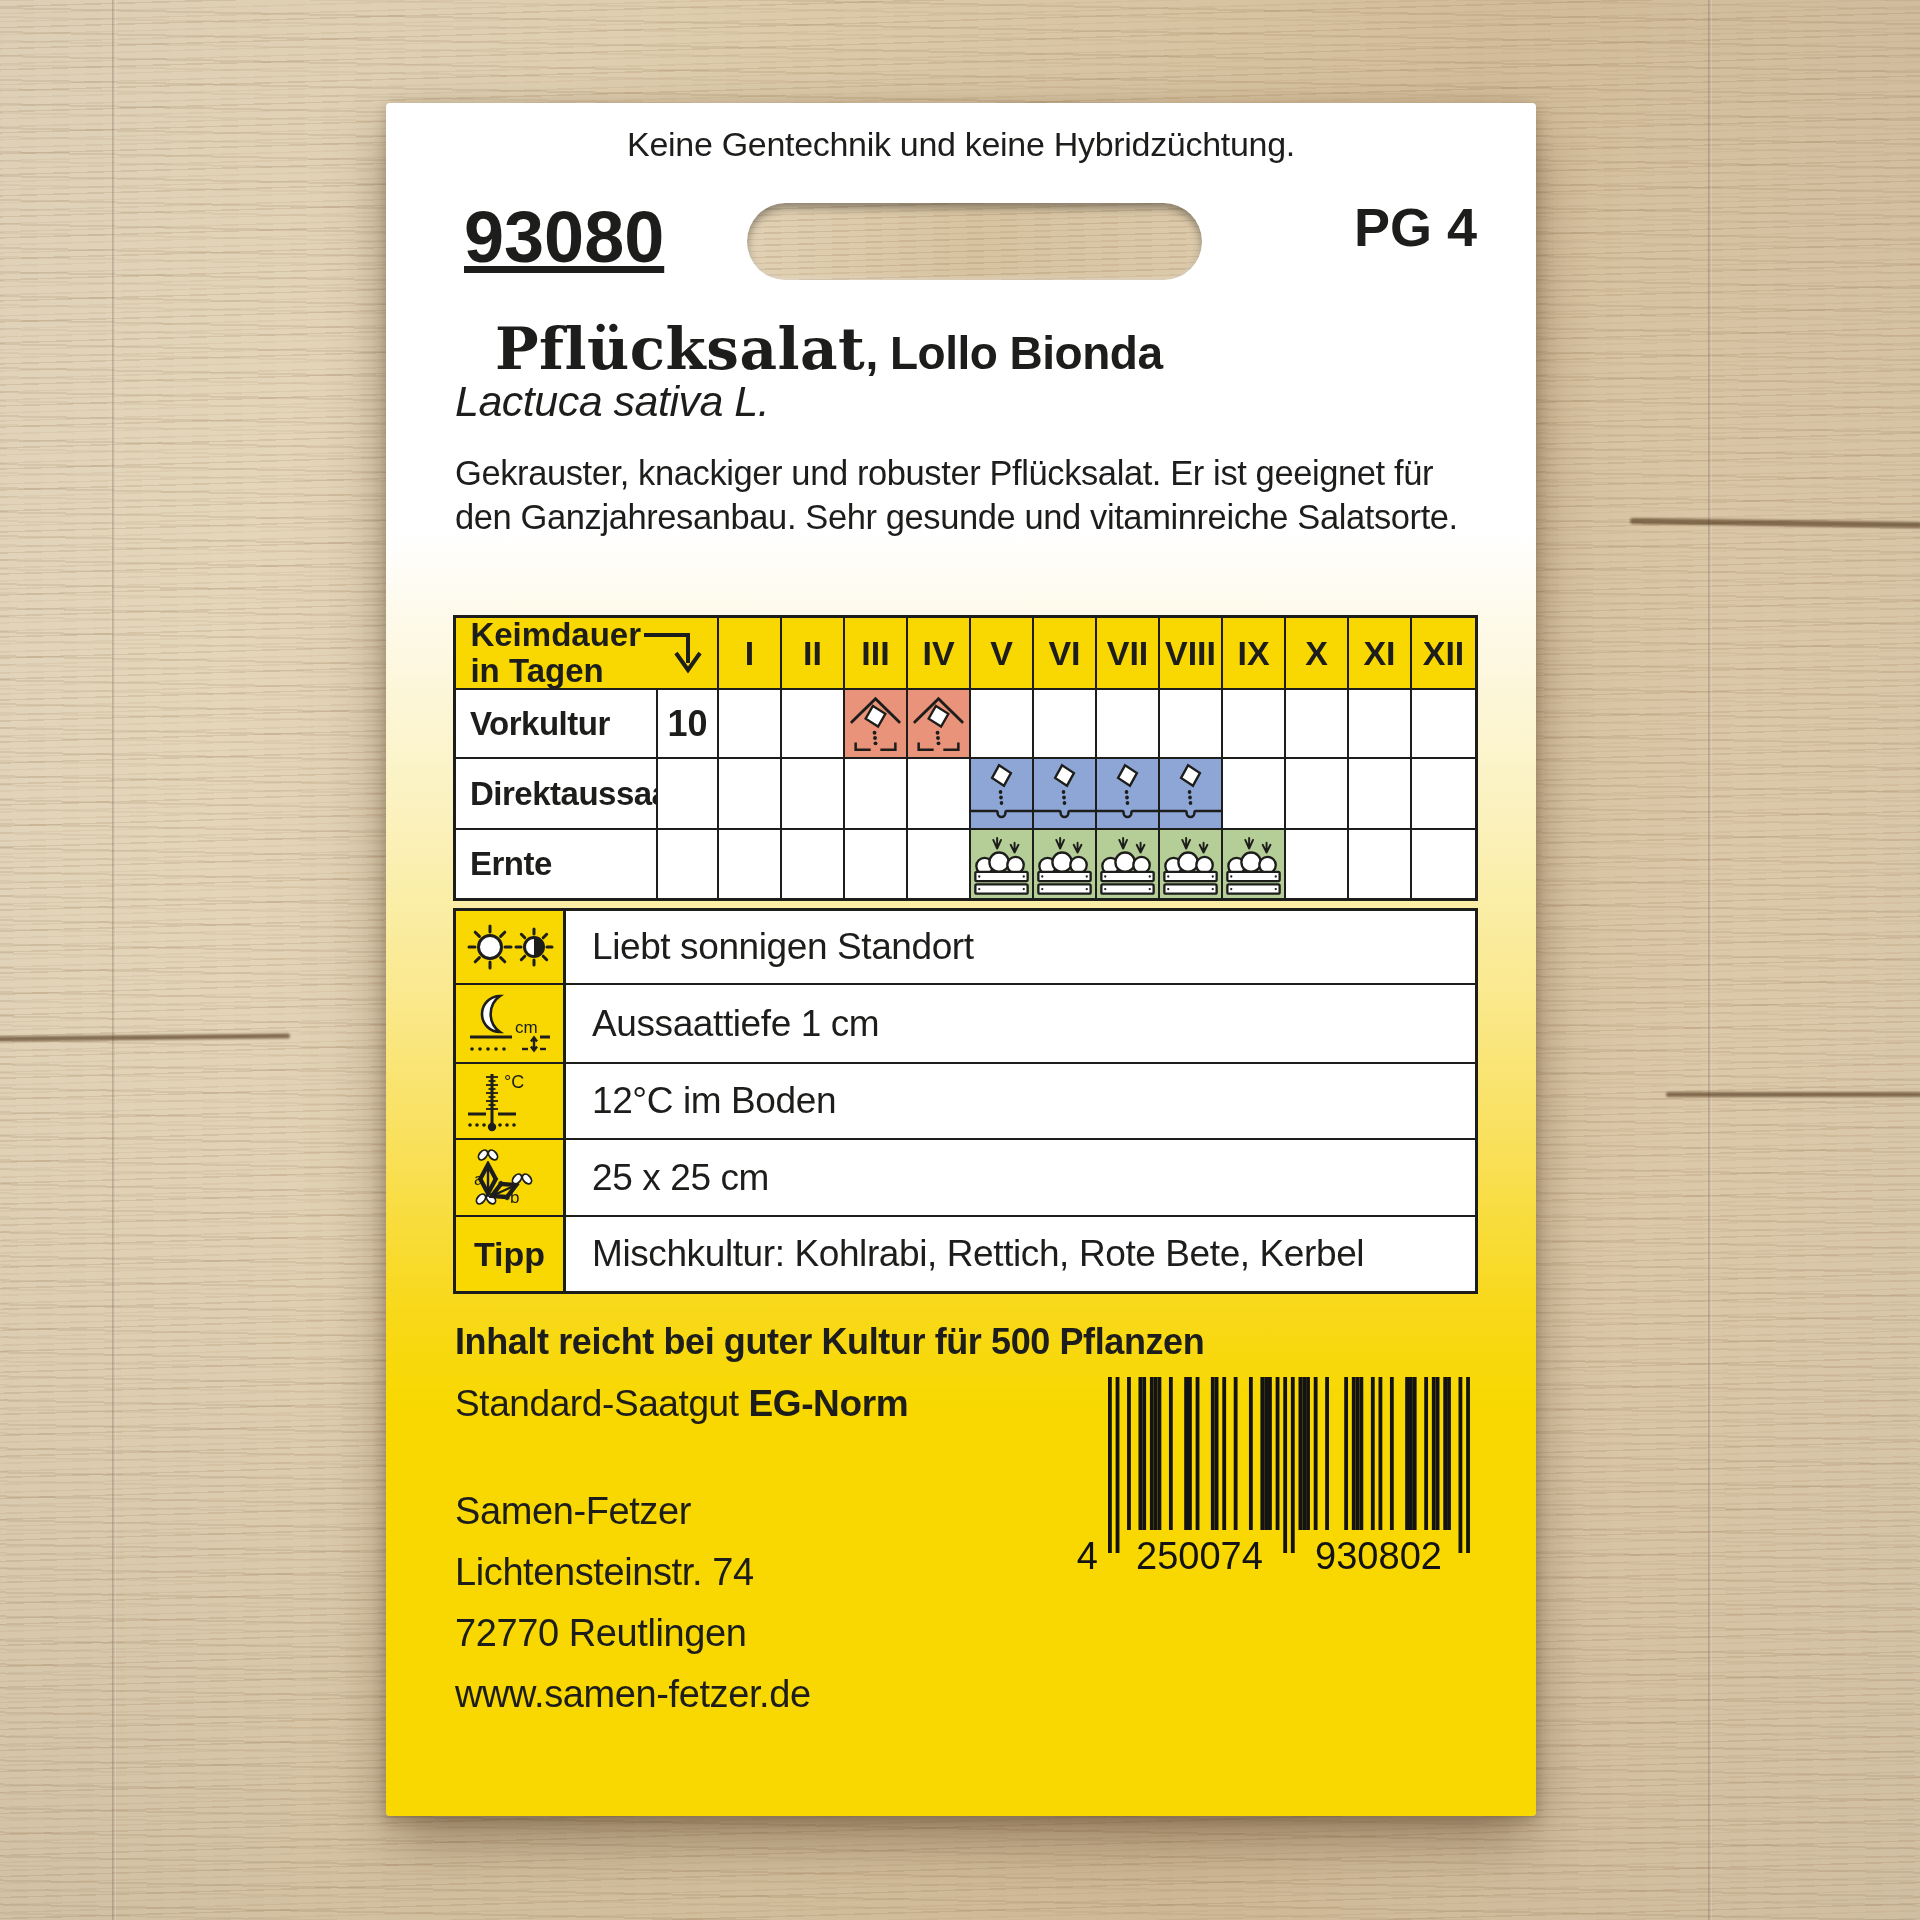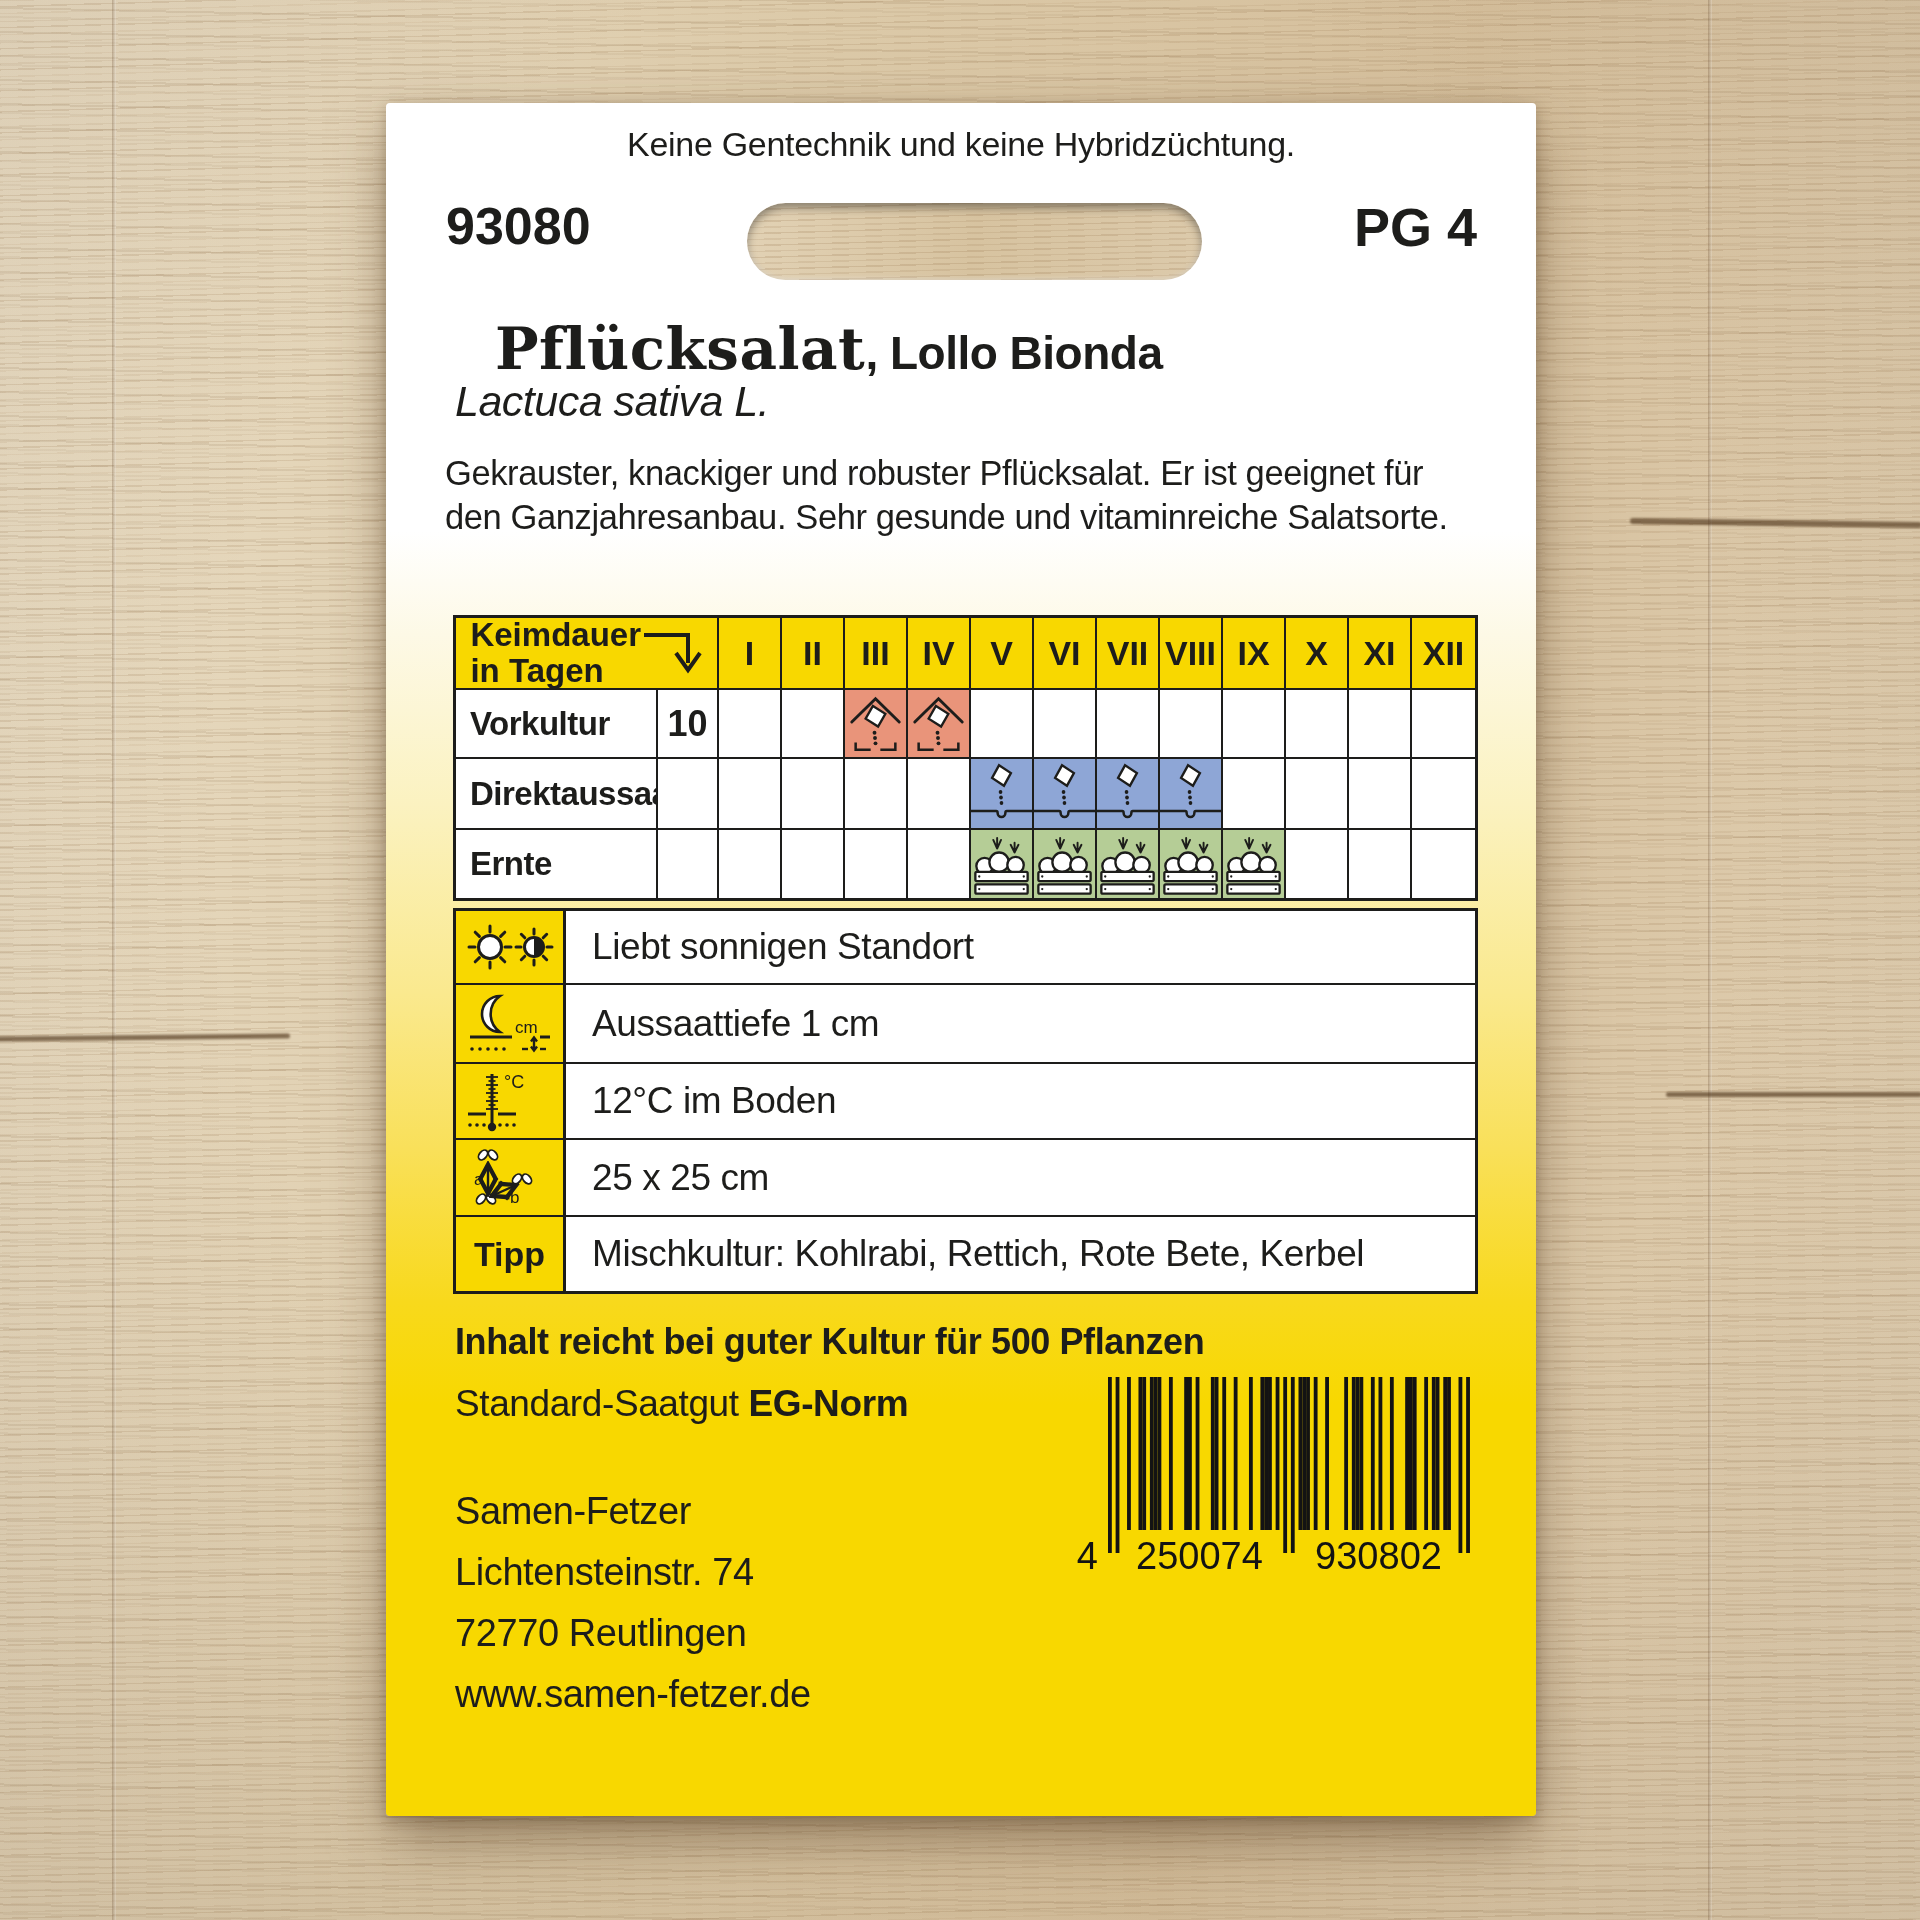--- a/index.html
+++ b/index.html
@@ -24,33 +24,33 @@
   .crack2{left:-10px;top:1035px;width:300px;height:5px;transform:rotate(-.6deg);}
   .crack3{left:1666px;top:1092px;width:256px;height:5px;}
   .crack4{left:870px;top:1648px;width:150px;height:5px;transform:rotate(1.2deg);}
   
   .packet{position:absolute;left:386px;top:103px;width:1150px;height:1713px;border-radius:4px;
     background:linear-gradient(180deg,#ffffff 0%,#ffffff 25%,#fdf9e6 31%,#fbf2c0 41%,
         #fae98e 52%,#f9e05a 61%,#f8d91c 70%,#f8d800 76%,#f8d800 100%);
     box-shadow:0 24px 55px -6px rgba(70,44,18,.5), 0 4px 14px rgba(70,44,18,.28);}
   .top-note{position:absolute;top:22px;left:0;width:100%;text-align:center;
     font-size:34px;letter-spacing:-.3px;}
-  .article-number{position:absolute;left:60px;top:93px;font-size:52px;font-weight:bold;}
+  .article-number{position:absolute;left:78px;top:93px;font-size:72px;font-weight:bold;text-decoration:underline;}
   .price-group{position:absolute;right:59px;top:93px;font-size:54px;font-weight:bold;margin-left:31px;}
   .hang-hole{position:absolute;left:361px;top:100px;width:455px;height:77px;border-radius:39px;
     background:
       repeating-linear-gradient(178.3deg, rgba(146,110,70,.14) 0 1.5px, rgba(0,0,0,0) 1.5px 6px,
          rgba(146,110,70,.2) 6px 7.5px, rgba(0,0,0,0) 7.5px 12px),
       linear-gradient(100deg,#e2d2b5,#d7c3a0 50%,#dccaab);
     box-shadow:inset 0 5px 9px rgba(0,0,0,.38), inset 0 -2px 4px rgba(255,255,255,.35);}
   .title-row{position:absolute;left:69px;top:212px;display:flex;align-items:baseline;white-space:nowrap;}
   .title{font-family:"DejaVu Serif", serif;font-weight:bold;font-size:58px;letter-spacing:.5px;margin-left:40px;}
   .variety{font-size:46px;font-weight:bold;letter-spacing:-.5px;}
   .botanical{position:absolute;left:69px;top:274px;font-size:43px;font-style:italic;letter-spacing:-.5px;}
-  .description{position:absolute;left:59px;top:348px;font-size:34.5px;line-height:44px;letter-spacing:-.4px;}
+  .description{position:absolute;left:69px;top:348px;font-size:34.5px;line-height:44px;letter-spacing:-.4px;}
   
   .calendar{position:absolute;left:67px;top:512px;display:grid;
     grid-template-columns:202px 61px repeat(12,63px);
     grid-template-rows:72px 69px 71px 68px;
     border:3px solid #1d1d1b;background:#fff;}
   .cal-cell{border-right:2px solid #1d1d1b;border-bottom:2px solid #1d1d1b;
     display:flex;align-items:center;justify-content:center;background:#fff;box-sizing:border-box;overflow:hidden;}
   .cal-head{background:#f8d800;font-weight:bold;font-size:34px;}
   .cal-label-header{grid-column:1 / 3;justify-content:flex-end;padding:0 10px 0 14px;font-size:33px;line-height:36px;}
   .cal-lab{justify-content:flex-start;padding-left:14px;font-weight:bold;font-size:33px;letter-spacing:-.5px;}

